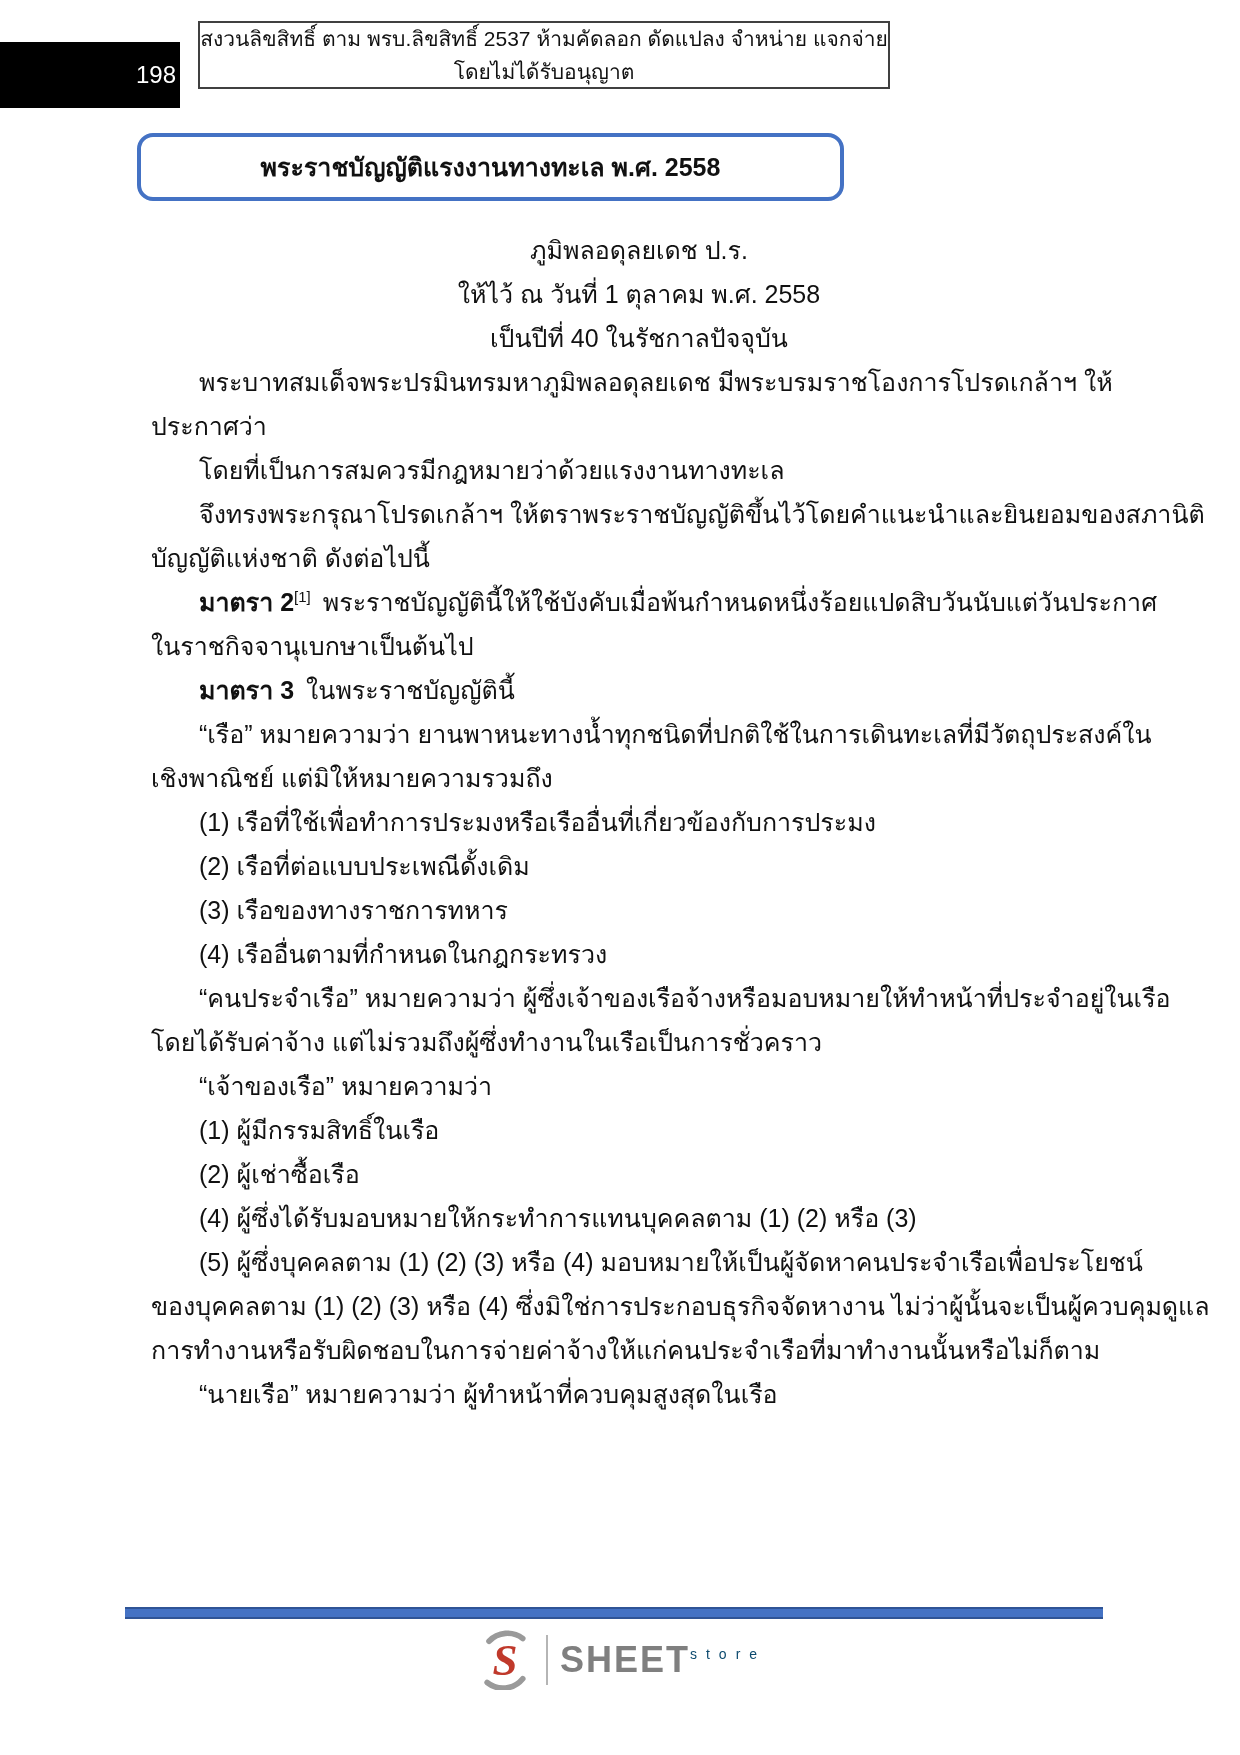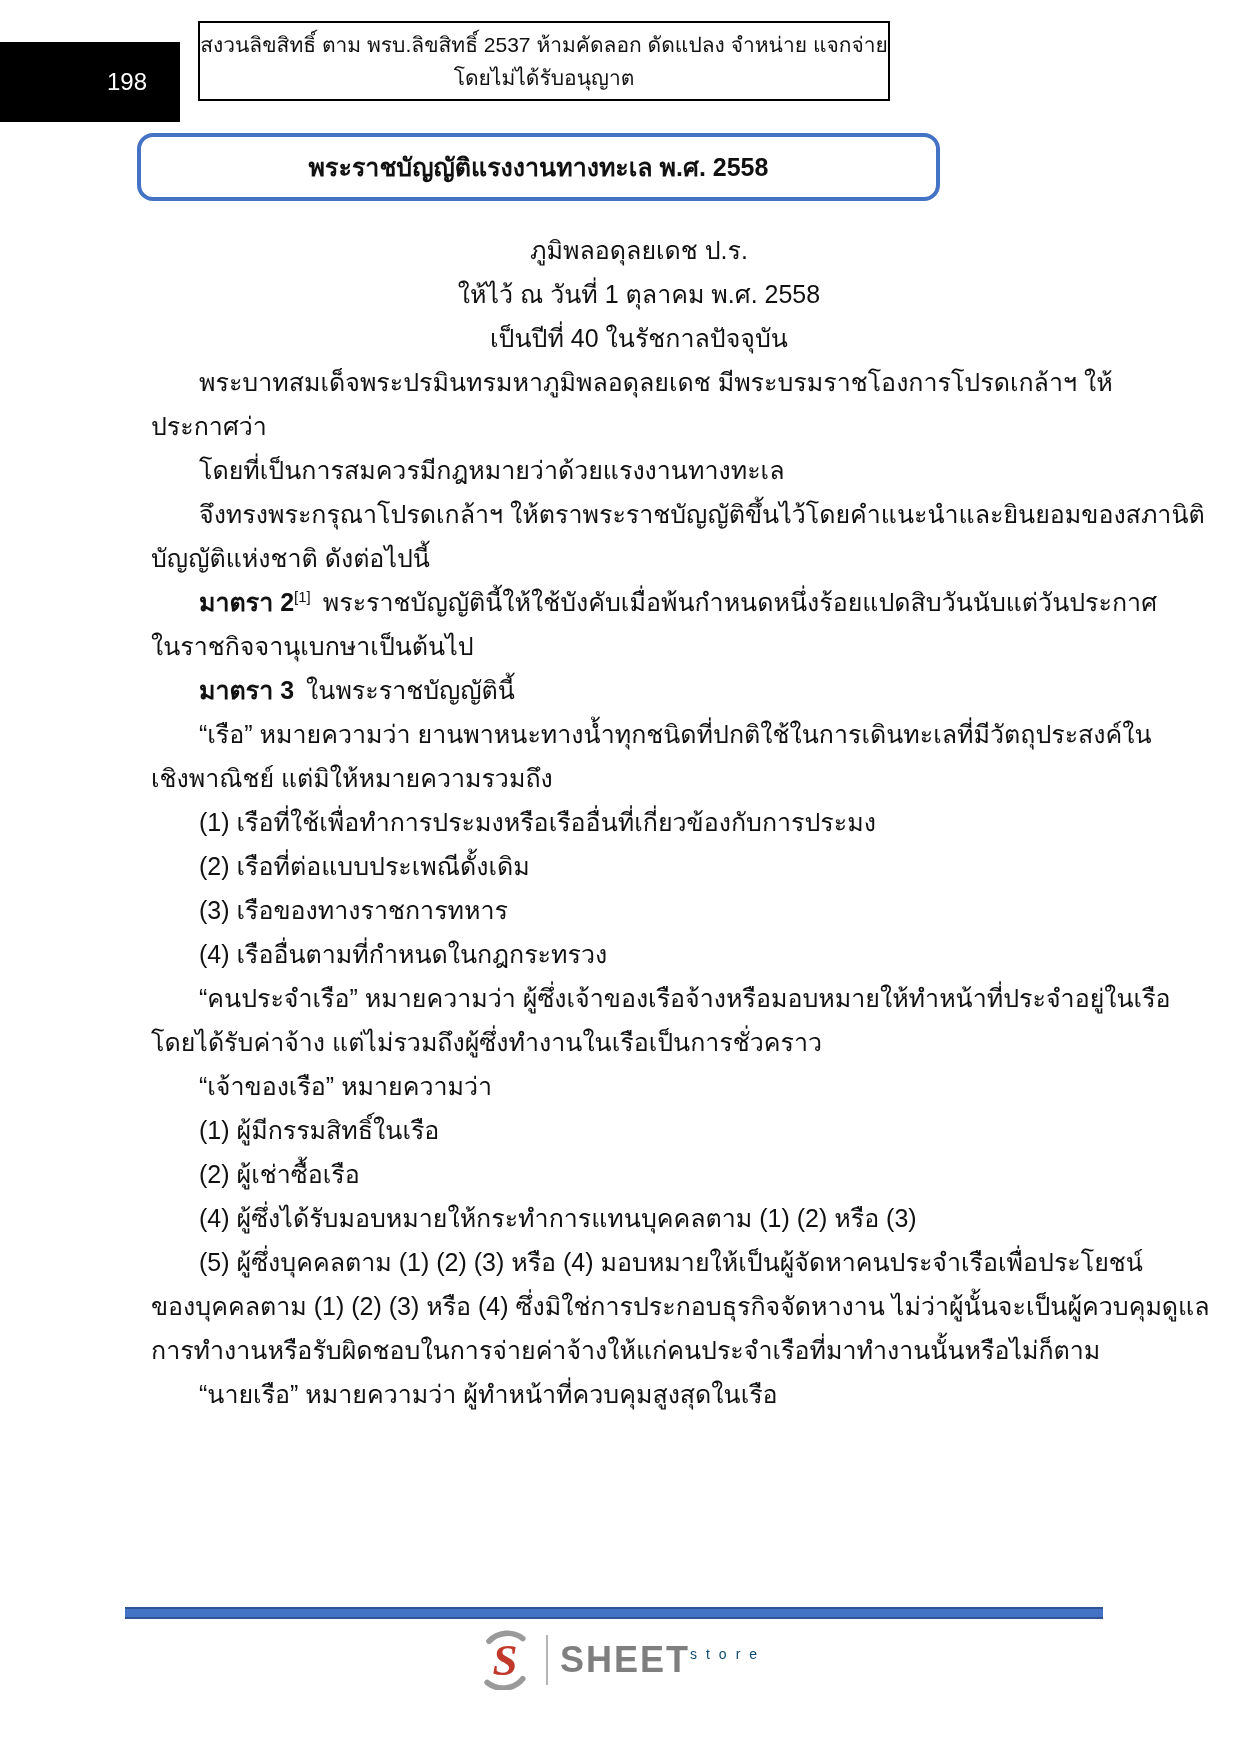--- a/index.html
+++ b/index.html
@@ -8,40 +8,40 @@
     width:1240px; height:1755px;
     background:#ffffff;
     font-family:"Liberation Sans", sans-serif;
     color:#111;
     overflow:hidden;
   }
 
   
   .page-number-box {
     position:absolute; left:0; top:42px;
-    width:180px; height:80px;
+    width:180px; height:66px;
     background:#000;
     color:#fff;
     display:flex; align-items:center; justify-content:flex-end;
-    padding-right:33px; box-sizing:border-box;
+    padding-right:4px; box-sizing:border-box;
     font-size:24px;
   }
   .copyright-box {
     position:absolute; left:198px; top:21px;
-    width:692px; height:80px;
-    border:2px solid #000000; box-sizing:border-box;
+    width:692px; height:68px;
+    border:2px solid #404040; box-sizing:border-box;
     display:flex; align-items:center; justify-content:center;
     font-size:21px; text-align:center;
     background:#fff;
   }
 
   
   .title-box {
     position:absolute; left:137px; top:133px;
-    width:803px; height:68px;
+    width:707px; height:68px;
     border:4px solid #4472c4; border-radius:16px; box-sizing:border-box;
     display:flex; align-items:center; justify-content:center;
     font-size:25px; font-weight:bold;
     background:#fff;
   }
 
   
   .doc-body {
     position:absolute; left:151px; top:228px;
     width:976px;

